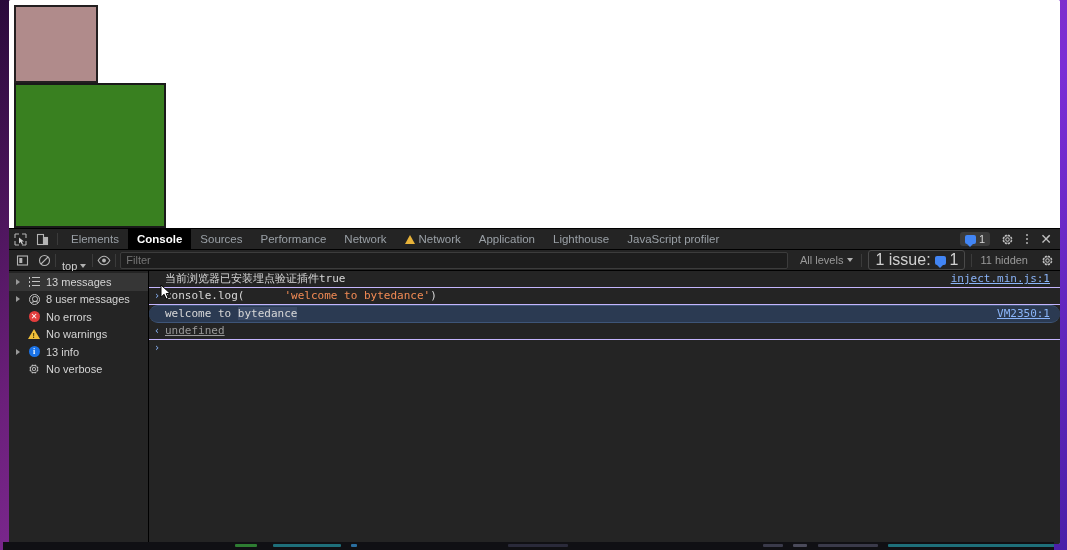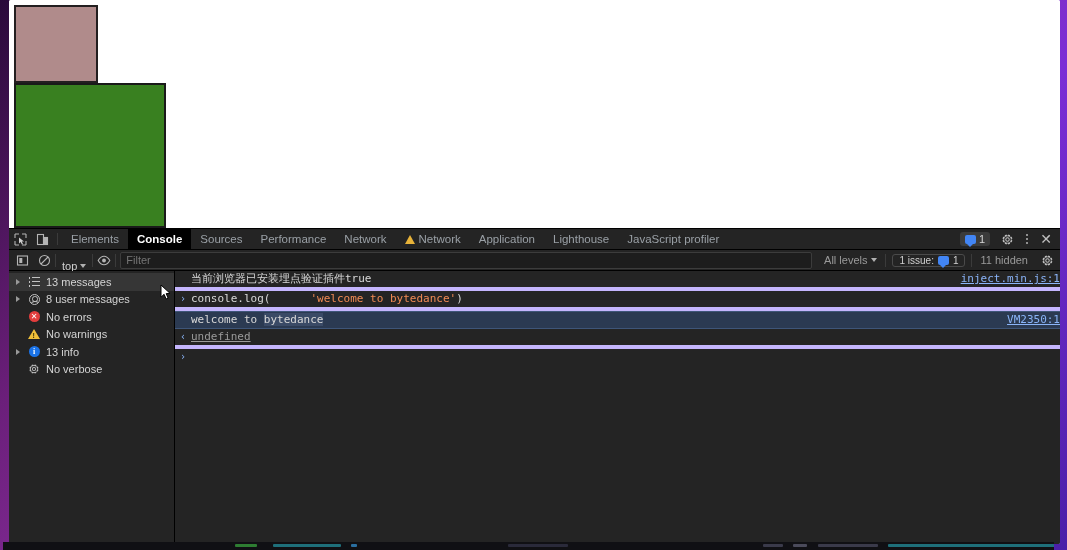--- a/index.html
+++ b/index.html
@@ -173,34 +173,34 @@
     display: flex; align-items: center; gap: 4px;
     color: #9a9a9a; font-size: 11px;
     padding: 0 8px; cursor: pointer;
     white-space: nowrap;
   }
   #issue-pill2 {
     display: flex; align-items: center; gap: 4px;
     border: 1px solid #4a4a4a;
     border-radius: 3px;
     padding: 0px 6px;
-    font-size: 10px; color: #d0d0d0;
+    font-size: 16px; color: #d0d0d0;
     cursor: pointer; white-space: nowrap;
   }
   #hidden-count {
     color: #9a9a9a; font-size: 11px;
     padding: 0 8px; white-space: nowrap;
   }
   .vsep { width: 1px; background: #3b3b3b; height: 13px; flex: none; }
 
   
   #console-body { flex: 1; display: flex; min-height: 0; }
 
   #console-sidebar {
-    width: 166px; flex: none;
+    width: 140px; flex: none;
     background: #242424;
     border-right: 1px solid #000000;
     padding-top: 2px;
     overflow: hidden;
   }
   .side-item {
     height: 17.5px;
     display: flex; align-items: center;
     gap: 5px;
     padding-left: 4px;
@@ -282,21 +282,21 @@
     background: #242424;
     overflow: hidden;
     font-family: "DejaVu Sans Mono", "Liberation Mono", monospace;
     font-size: 11px;
     position: relative;
   }
   .msg-row {
     display: flex; align-items: flex-start;
     min-height: 15px;
     padding: 1px 0 1px 0;
-    border-bottom: 4px solid #c4b5fd;
+    border-bottom: 1px solid #c4b5fd;
     position: relative;
   }
   .msg-row .gutter {
     width: 16px; flex: none;
     text-align: center;
     color: #8ab4f8;
     font-size: 10px;
     line-height: 14px;
   }
   .msg-row .body {
@@ -305,28 +305,30 @@
     white-space: pre-wrap;
     word-break: break-all;
     padding-right: 6px;
   }
   .msg-row .src {
     flex: none;
     color: #8ab4f8;
     text-decoration: underline;
     font-size: 11px;
     line-height: 14px;
+    padding-right: 10px;
     cursor: pointer;
   }
   .row-info { background: #242424; }
   .row-cmd  { background: #242424; }
   .row-out  {
     background: #2b3a52;
     border-top: 1px solid #3e5578;
     border-bottom: 1px solid #3e5578;
+    border-radius: 9px;
   }
   .row-ret  { background: #242424; }
   .row-prompt { background: #242424; border-bottom: none; }
 
   .txt-plain { color: #d8d8d8; }
   .tok-prop  { color: #d8d8d8; }
   .tok-str   { color: #f28b54; margin-left: 40px; }
   .tok-punc  { color: #d8d8d8; }
   .txt-undef { color: #9a9a9a; text-decoration: underline; }
   .hl-word   { background: #3a4a66; }

